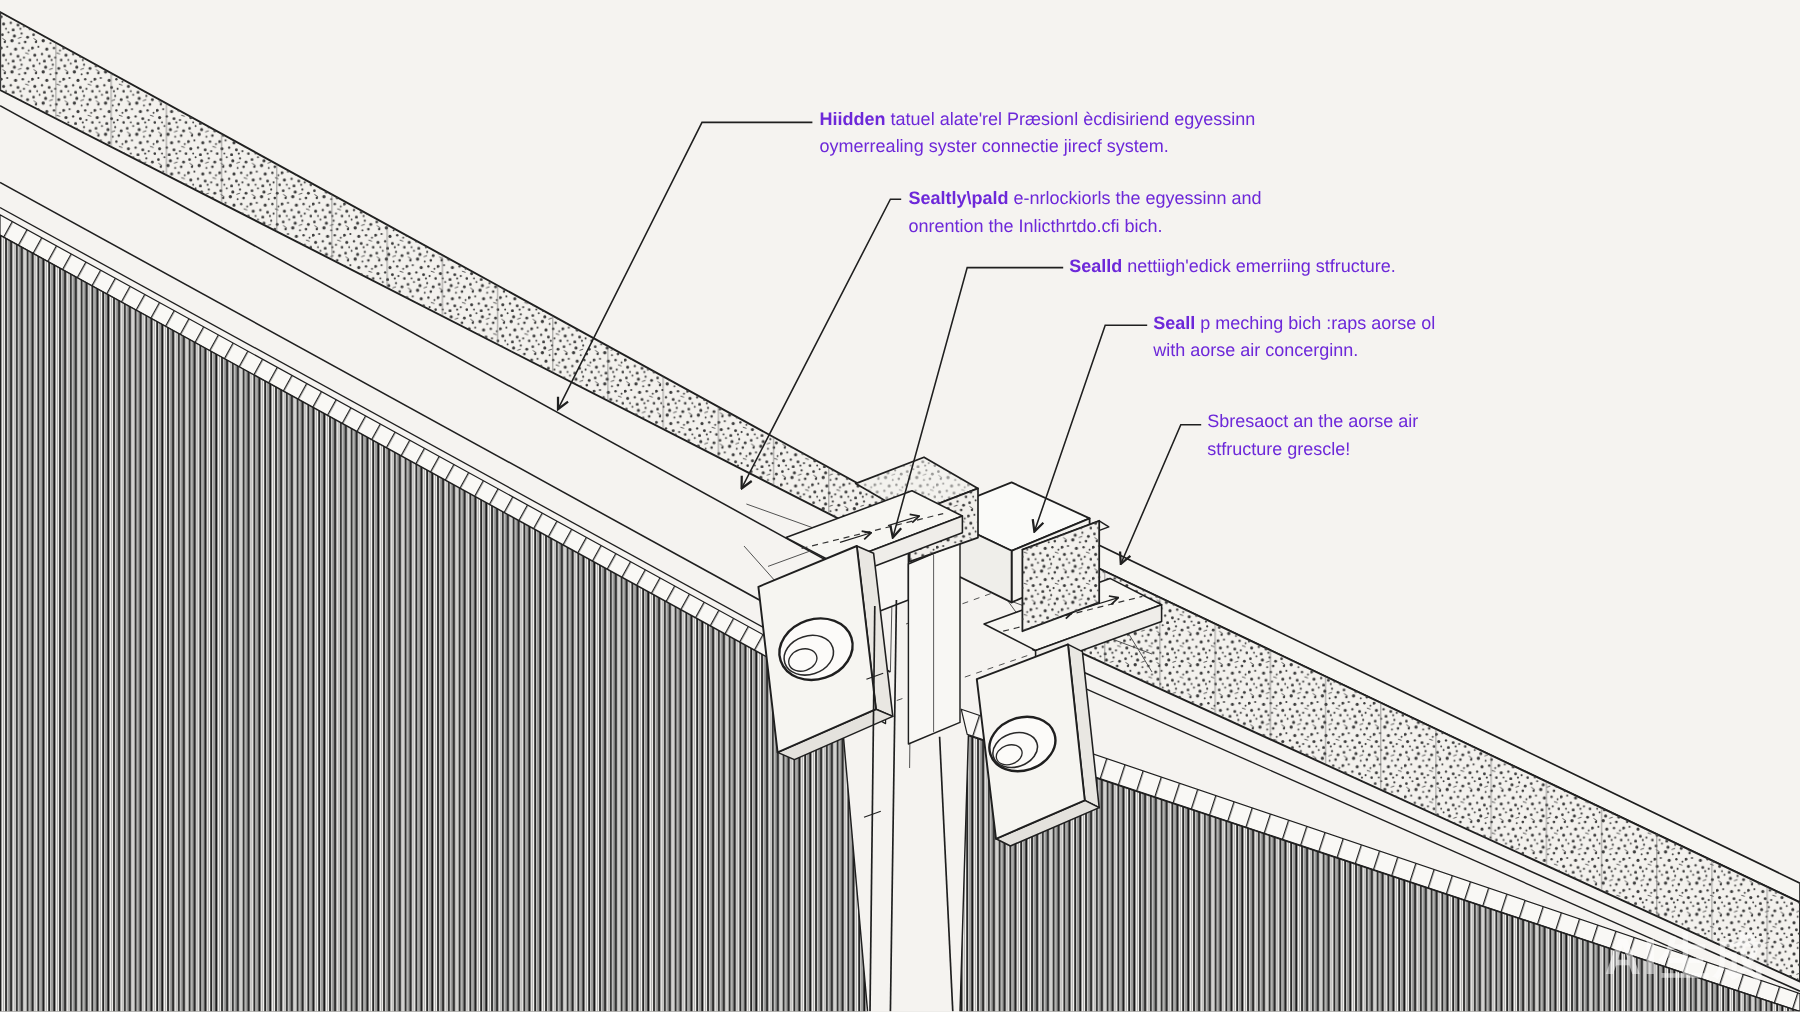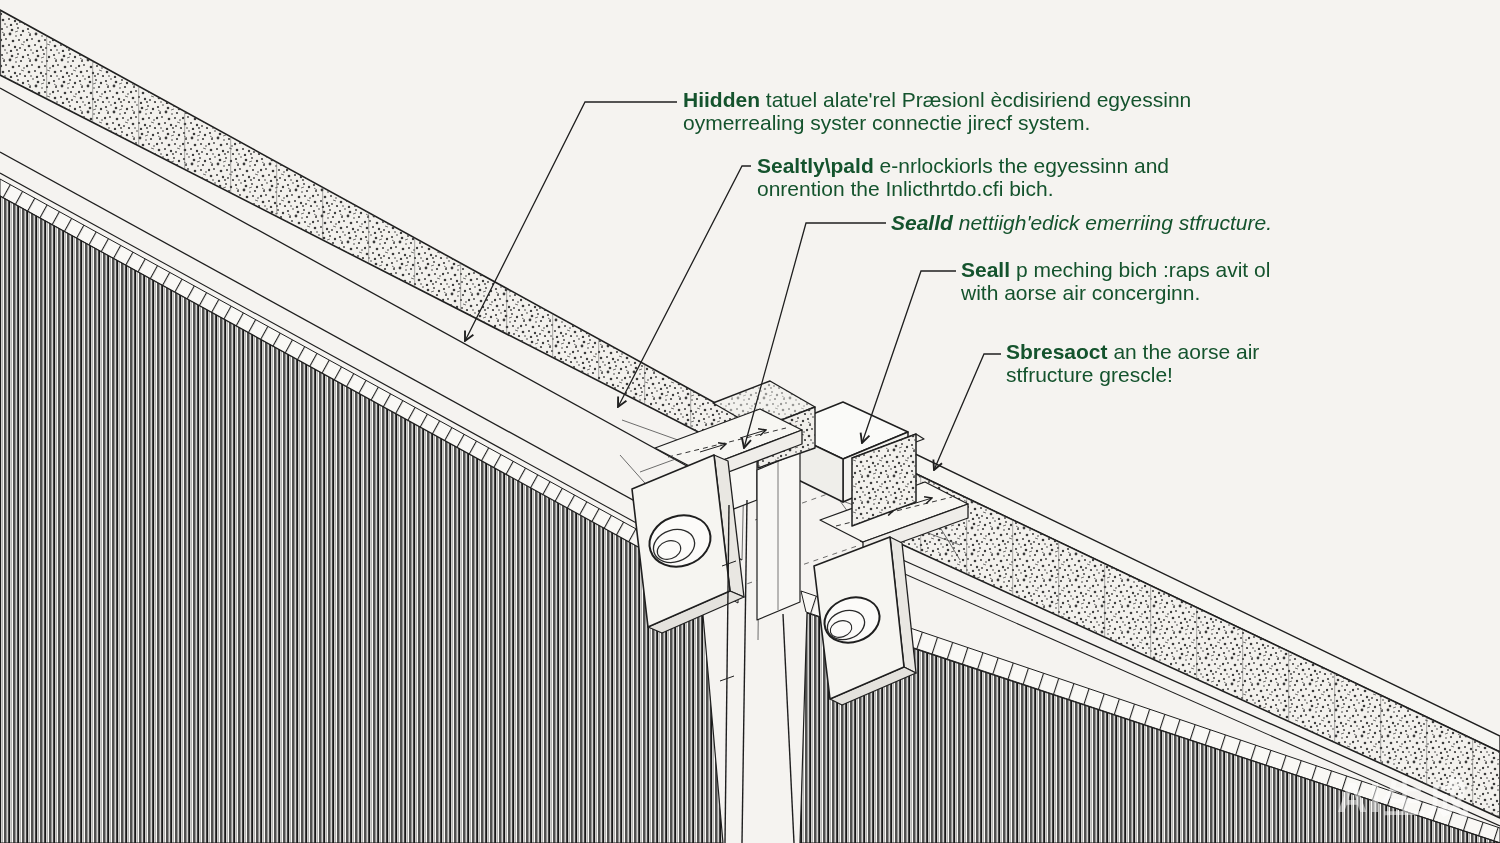--- a/index.html
+++ b/index.html
@@ -1,21 +1,21 @@
 <!DOCTYPE html>
 <html><head>
 <meta charset="utf-8">
 <style>
   html,body{margin:0;padding:0;background:#e8e6e3;}
   .stage{position:relative;width:1500px;height:843px;overflow:hidden;background:#f5f3f0;
          font-family:"Liberation Sans",sans-serif;}
   .stage svg{position:absolute;left:0;top:0;}
-  .callout{position:absolute;font-size:21px;line-height:23px;color:#14532d;white-space:nowrap;}
+  .callout{position:absolute;font-size:15px;line-height:23px;color:#6d28d9;white-space:nowrap;}
   .callout .lead{font-weight:700;}
-  .callout.normal-lead .lead{font-weight:700;}
+  .callout.normal-lead .lead{font-weight:400;}
   .wm{opacity:.5;}
 </style>
 </head>
 <body>
 
 <div class="stage">
 
 <svg width="1500" height="843" viewBox="0 0 1500 843">
   <defs>
     <pattern id="pat-stipple" width="26" height="26" patternUnits="userSpaceOnUse">
@@ -196,26 +196,26 @@
 <div class="callout" style="left:683px;top:88px;">
   <div><span class="lead">Hiidden</span><span> tatuel alate'rel Præsionl ècdisiriend egyessinn</span></div>
   <div>oymerrealing syster connectie jirecf system.</div>
 </div>
 
 <div class="callout" style="left:757px;top:154px;">
   <div><span class="lead">Sealtly\pald</span><span> e-nrlockiorls the egyessinn and</span></div>
   <div>onrention the Inlicthrtdo.cfi bich.</div>
 </div>
 
-<div class="callout" style="left:891px;top:211px;font-style:italic;">
+<div class="callout" style="left:891px;top:211px;">
   <div><span class="lead">Sealld</span><span> nettiigh'edick emerriing stfructure.</span></div>
 </div>
 
 <div class="callout" style="left:961px;top:258px;">
-  <div><span class="lead">Seall</span><span> p meching bich :raps avit ol</span></div>
+  <div><span class="lead">Seall</span><span> p meching bich :raps aorse ol</span></div>
   <div>with aorse air concerginn.</div>
 </div>
 
 <div class="callout normal-lead" style="left:1006px;top:340px;">
   <div><span class="lead">Sbresaoct</span><span> an the aorse air</span></div>
   <div>stfructure grescle!</div>
 </div>
 
 </div>
 

